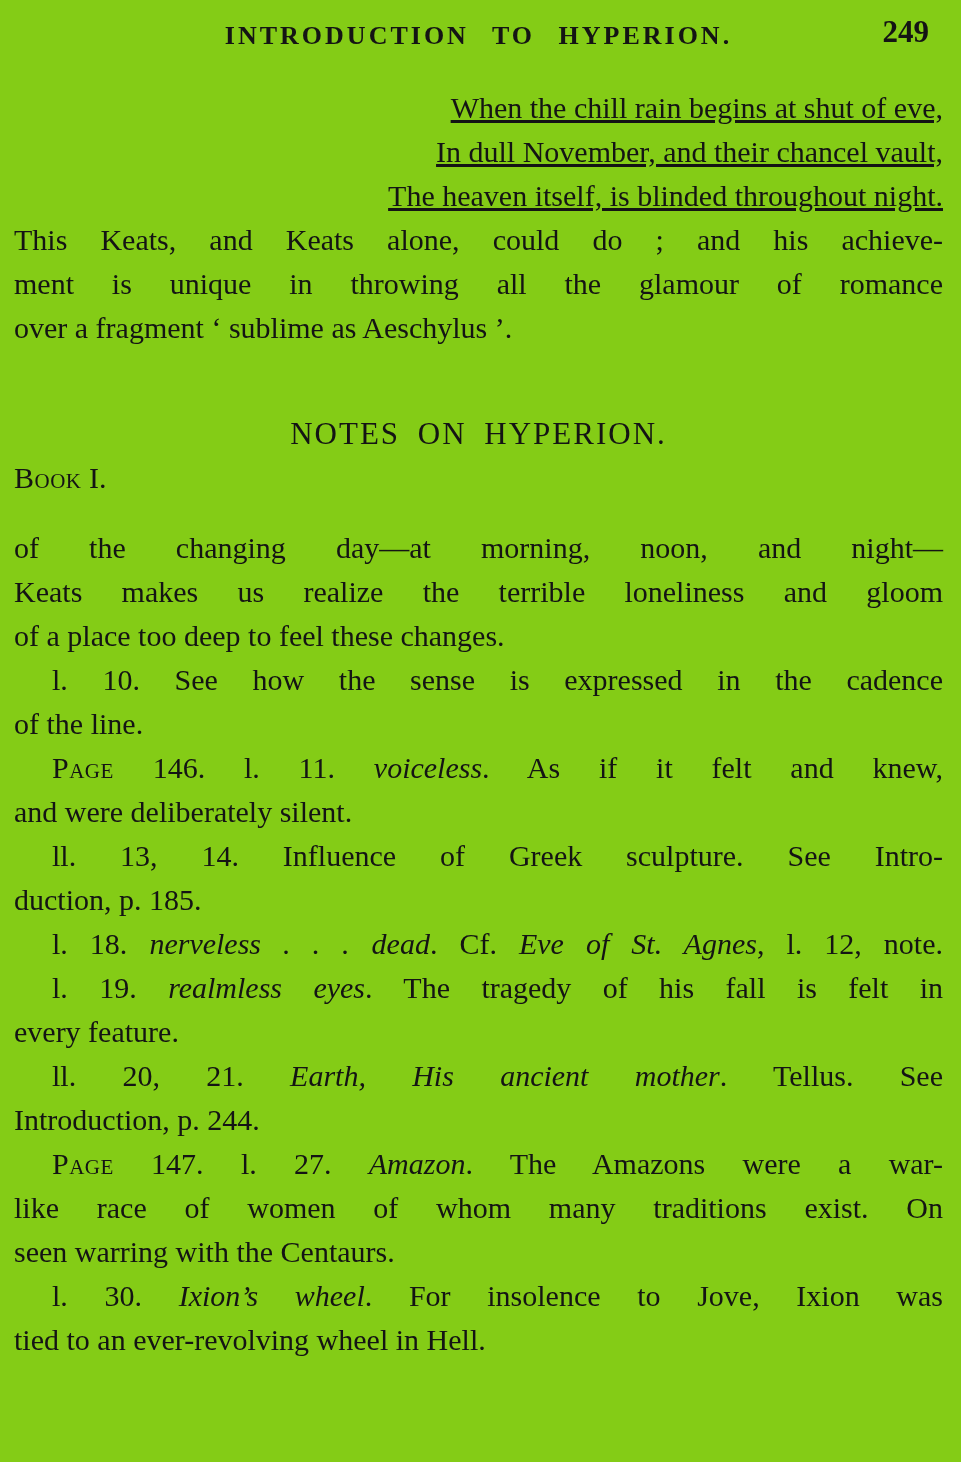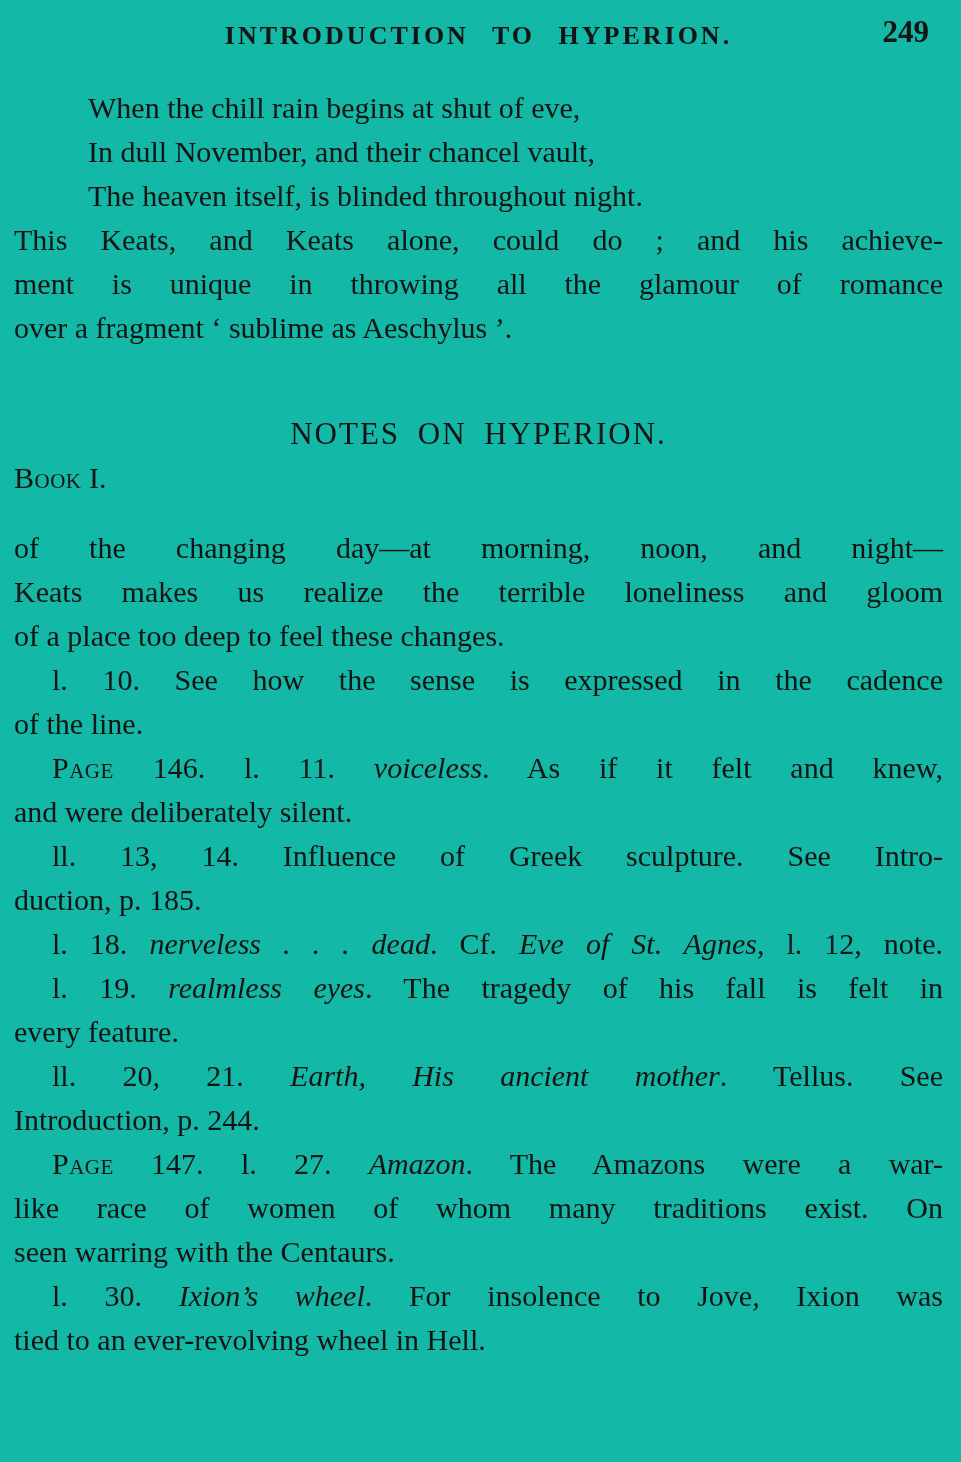--- a/index.html
+++ b/index.html
@@ -4,21 +4,21 @@
 <style>
   html, body {
     margin: 0;
     padding: 0;
     background: #fafaf7;
   }
   .page {
     position: relative;
     width: 961px;
     height: 1462px;
-    background: #14b8a6;
+    background: #84cc16;
     color: #141414;
     font-family: "Liberation Serif", "DejaVu Serif", serif;
     font-size: 30px;
     line-height: 44px;
     box-sizing: border-box;
     padding: 14px 18px 0 14px;
     overflow: hidden;
   }
   .page-header {
     position: relative;
@@ -39,21 +39,22 @@
     right: 14px;
     top: -4px;
     font-size: 31px;
     font-weight: bold;
   }
   .block { margin: 0; }
   .block .line { white-space: normal; }
 
   .verse .line {
     margin-left: 74px;
-    text-align: left;
+    text-align: right;
+    text-decoration: underline;
   }
   .prose .line {
     text-align: justify;
     text-align-last: justify;
   }
   .prose .line.final {
     text-align-last: auto;
   }
   .prose .line.indent {
     text-indent: 38px;

